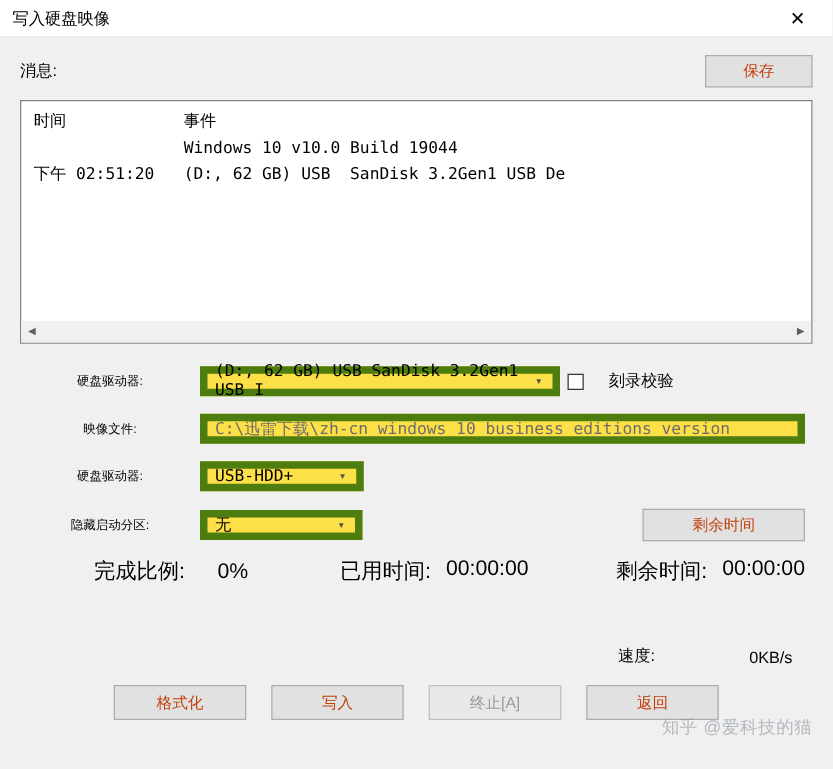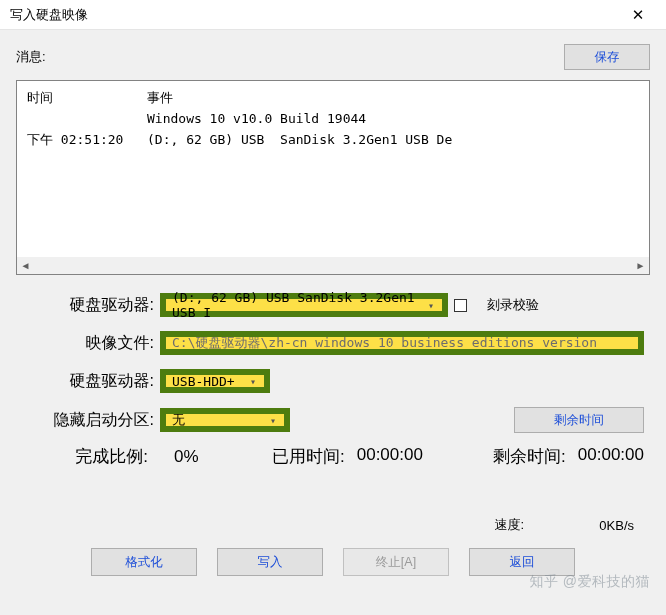--- a/index.html
+++ b/index.html
@@ -40,21 +40,21 @@
   }
   .msg-row { display: flex; align-items: center; gap: 8px; }
   .msg-row .msg-label { flex: 1; font-size: 13px; }
   .btn {
     height: 26px; min-width: 86px;
     background: #e1e1e1;
     border: 1px solid #adadad;
     font-size: 12.5px;
     display: inline-flex; align-items: center; justify-content: center;
     padding: 0 10px;
-    color: #1d4ed8;
+    color: #c2410c;
   }
   .btn[data-disabled="true"] { color: #9a9a9a; border-color: #c0c0c0; background: #e8e8e8; }
   .log-box {
     margin-top: 6px;
     height: 195px;
     background: #fff;
     border: 1px solid #828282;
     position: relative;
     overflow: hidden;
   }
@@ -81,22 +81,22 @@
     margin-top: 14px;
     display: flex; flex-direction: column;
     gap: 14px;
     padding: 0 6px;
   }
   .frow {
     display: flex; align-items: center;
     gap: 6px;
   }
   .flabel {
-    width: 132px; text-align: right;
-    font-size: 16px;
+    width: 132px; text-align: center;
+    font-size: 10px;
   }
   .combo, .textfield {
     height: 24px;
     background: #fde047;
     border: 6px solid #4d7c0f;
     display: flex; align-items: center;
     padding: 0 4px 0 6px;
     font-family: "SimSun","NSimSun",monospace;
     font-size: 13px;
     position: relative;
@@ -182,27 +182,27 @@
         </div>
         <label class="checkbox">
           <span class="box"></span>
           <span>刻录校验</span>
         </label>
       </div>
 
       <div class="frow">
         <div class="flabel">映像文件:</div>
         <div class="textfield" style="flex:1">
-          <span>C:\硬盘驱动器\zh-cn_windows_10_business_editions_version_</span>
+          <span>C:\迅雷下载\zh-cn_windows_10_business_editions_version_</span>
         </div>
       </div>
 
       <div class="frow">
         <div class="flabel">硬盘驱动器:</div>
-        <div class="combo" style="width:110px">
+        <div class="combo" style="width:131px">
           <span>USB-HDD+</span>
           <span class="caret">▾</span>
         </div>
       </div>
 
       <div class="frow">
         <div class="flabel">隐藏启动分区:</div>
         <div class="combo" style="width:130px">
           <span>无</span>
           <span class="caret">▾</span>

